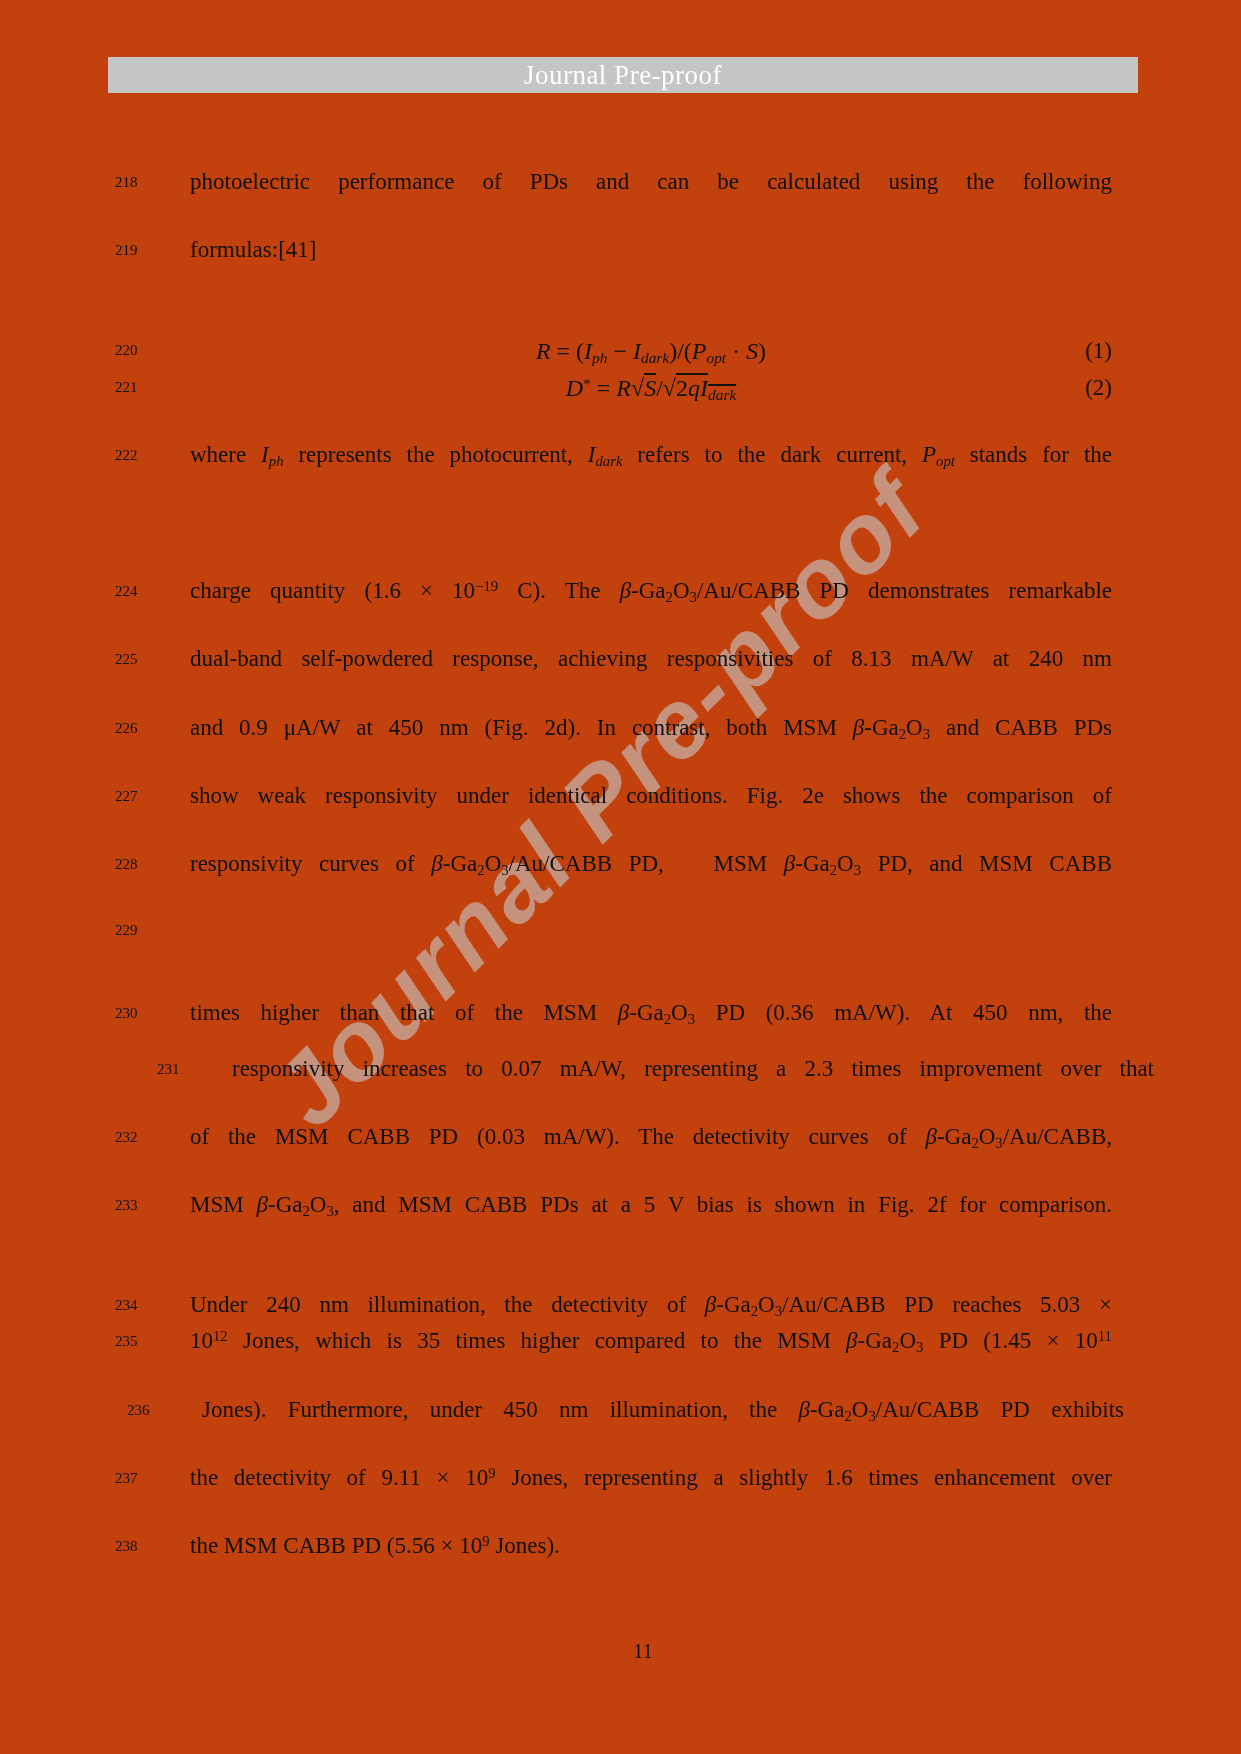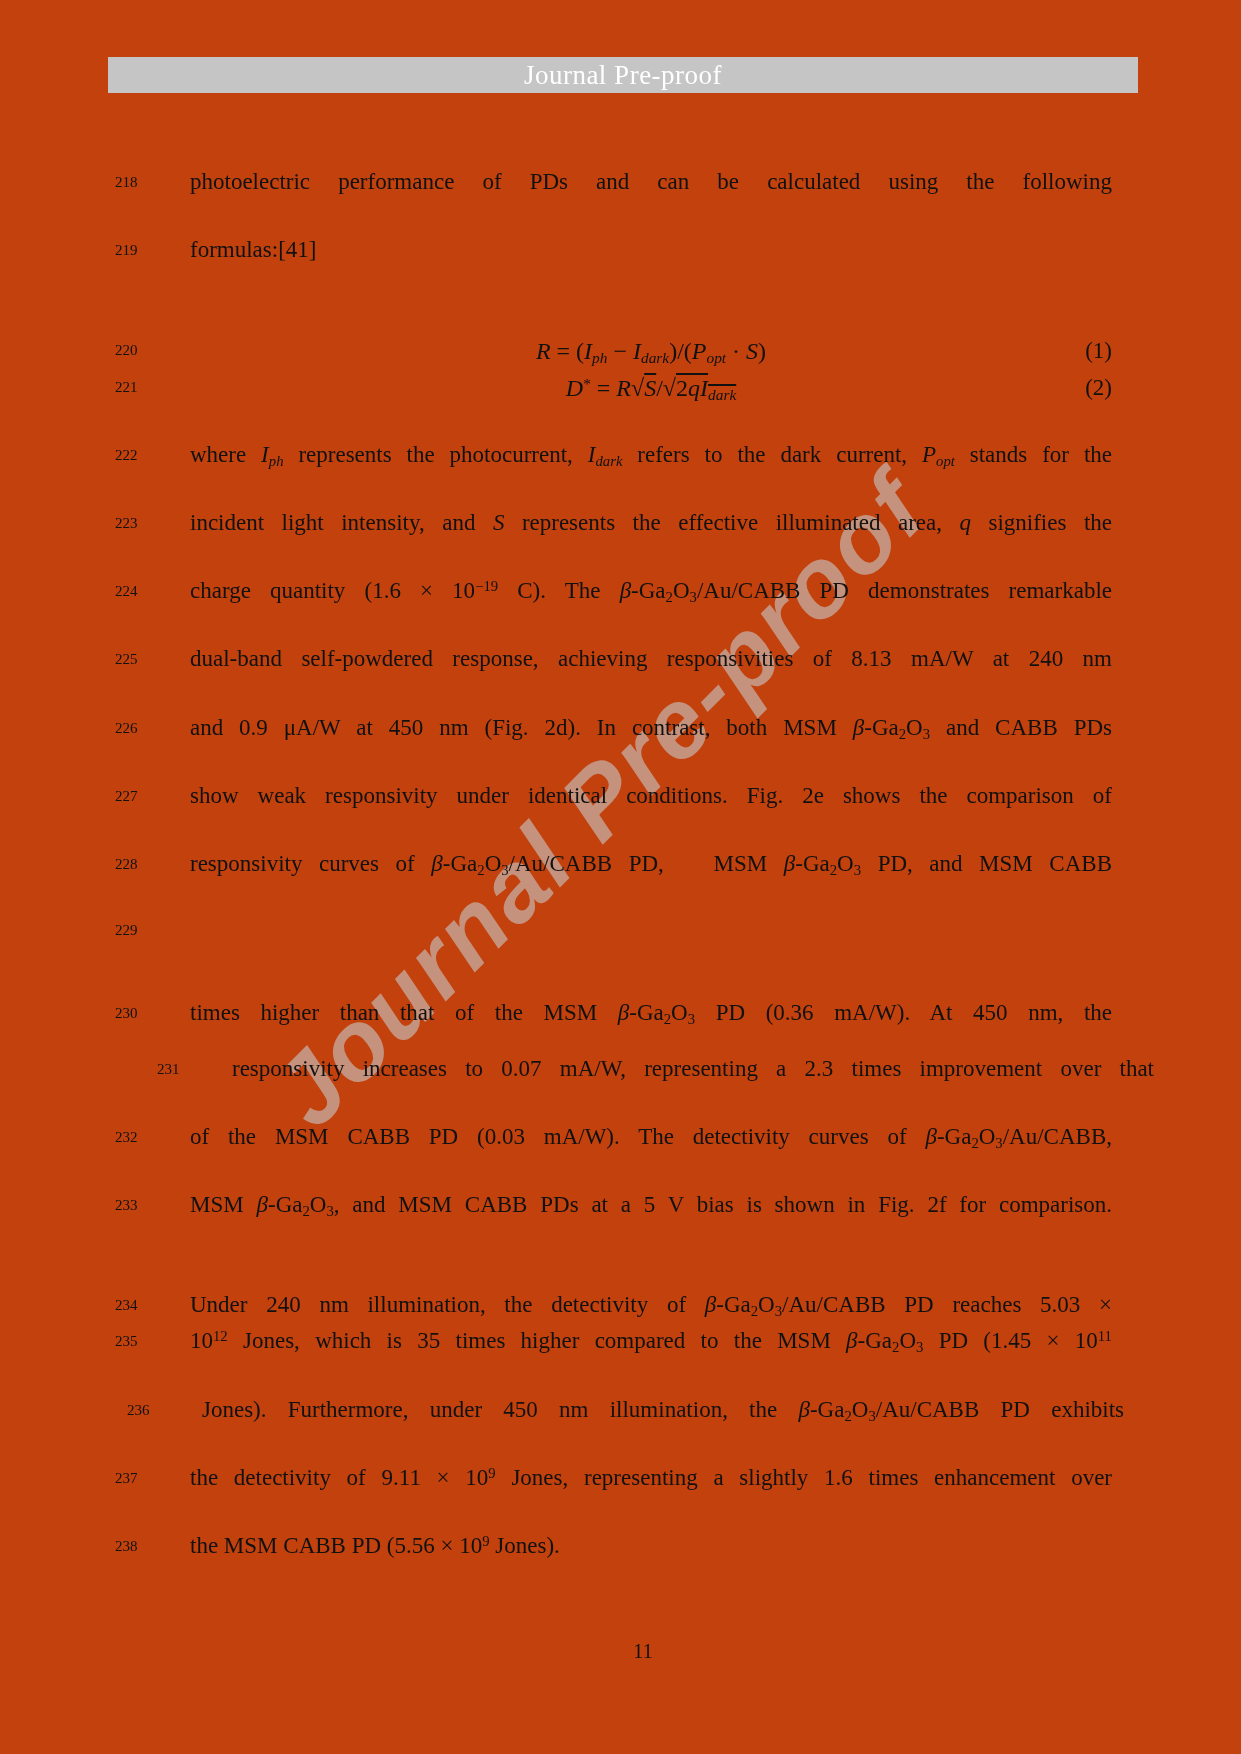--- a/index.html
+++ b/index.html
@@ -96,24 +96,20 @@
       <span class="eqbody"><i>D</i><sup>*</sup> = <i>R</i>√<span class="ovl"><i>S</i></span>/√<span class="ovl">2<i>qI</i><sub><i>dark</i></sub></span></span>
       <span class="eqno">(2)</span>
     </span>
   </div>
 
   <div class="line" style="top: 441px;">
     <span class="lineno">222</span>
     <span class="linetext justify">where <i>I</i><sub><i>ph</i></sub> represents the photocurrent, <i>I</i><sub><i>dark</i></sub> refers to the dark current, <i>P</i><sub><i>opt</i></sub> stands for the</span>
   </div>
 
-  <div class="line" style="top: 509px;">
-    <span class="lineno">223</span>
-    <span class="linetext justify">incident light intensity, and <i>S</i> represents the effective illuminated area, <i>q</i> signifies the</span>
-  </div>
 
   <div class="line" style="top: 577px;">
     <span class="lineno">224</span>
     <span class="linetext justify">charge quantity (1.6 × 10<sup>−19</sup> C). The <i>β</i>-Ga<sub>2</sub>O<sub>3</sub>/Au/CABB PD demonstrates remarkable</span>
   </div>
 
   <div class="line" style="top: 645px;">
     <span class="lineno">225</span>
     <span class="linetext justify">dual-band self-powdered response, achieving responsivities of 8.13 mA/W at 240 nm</span>
   </div>

